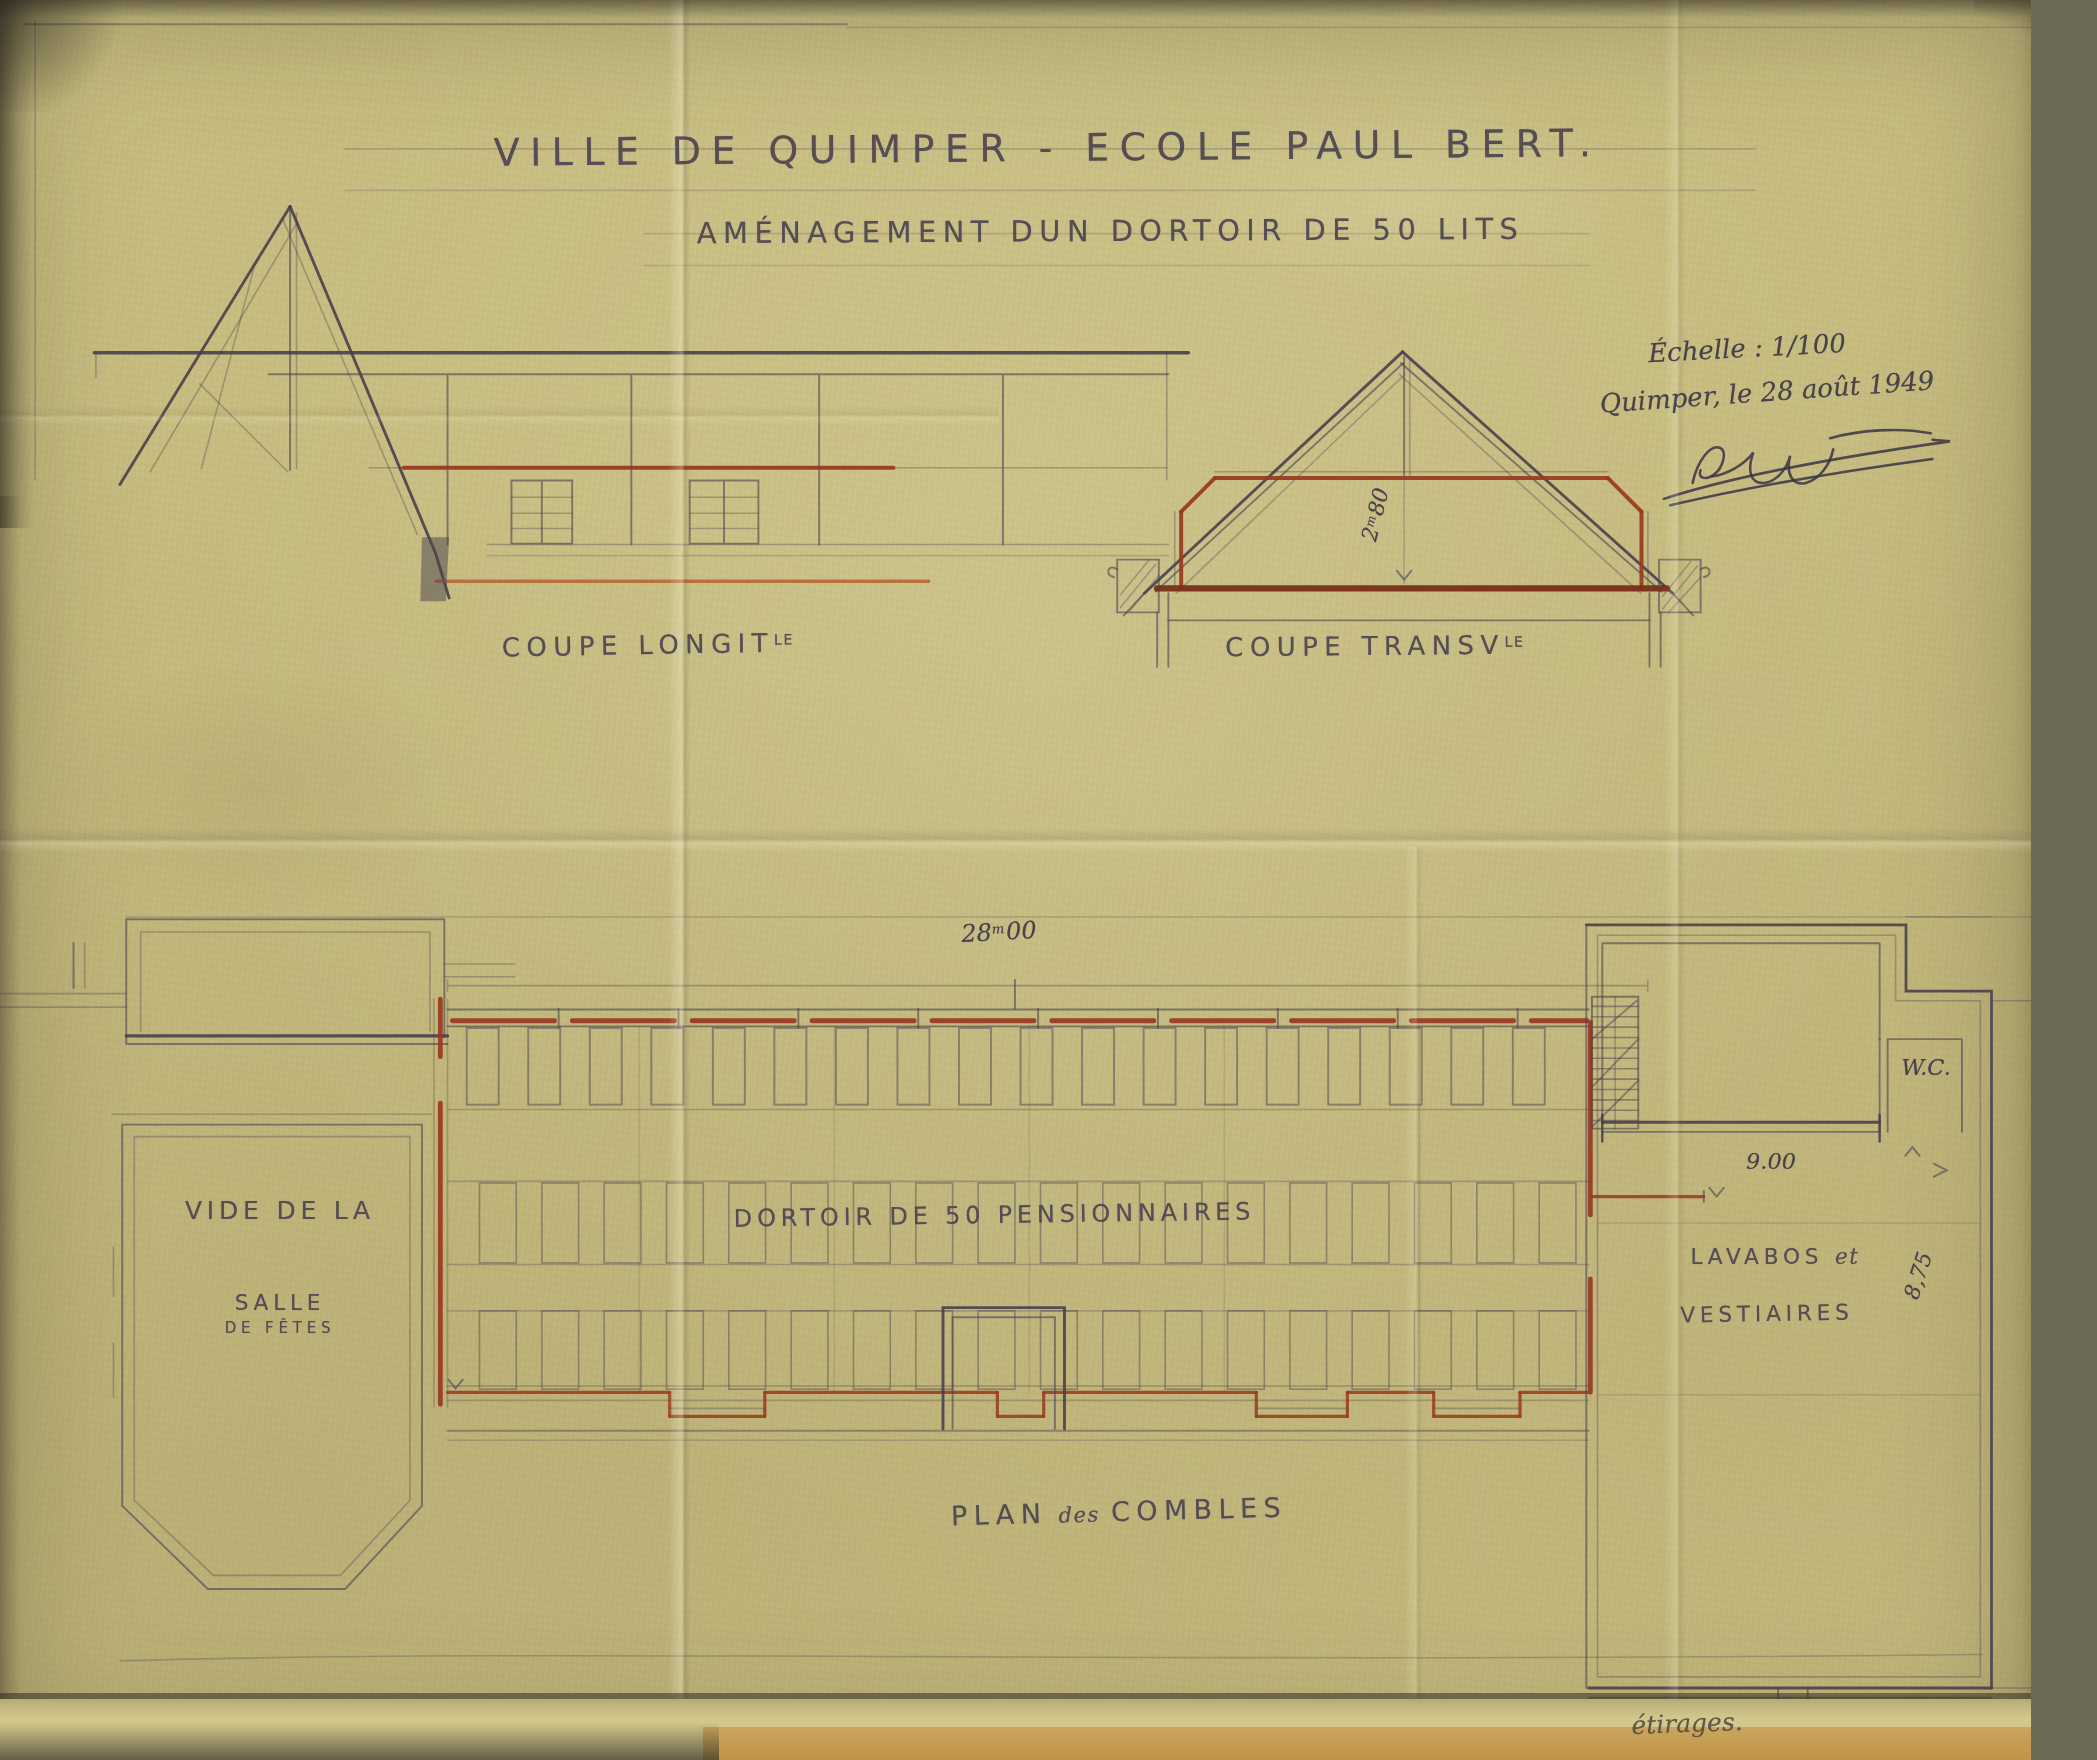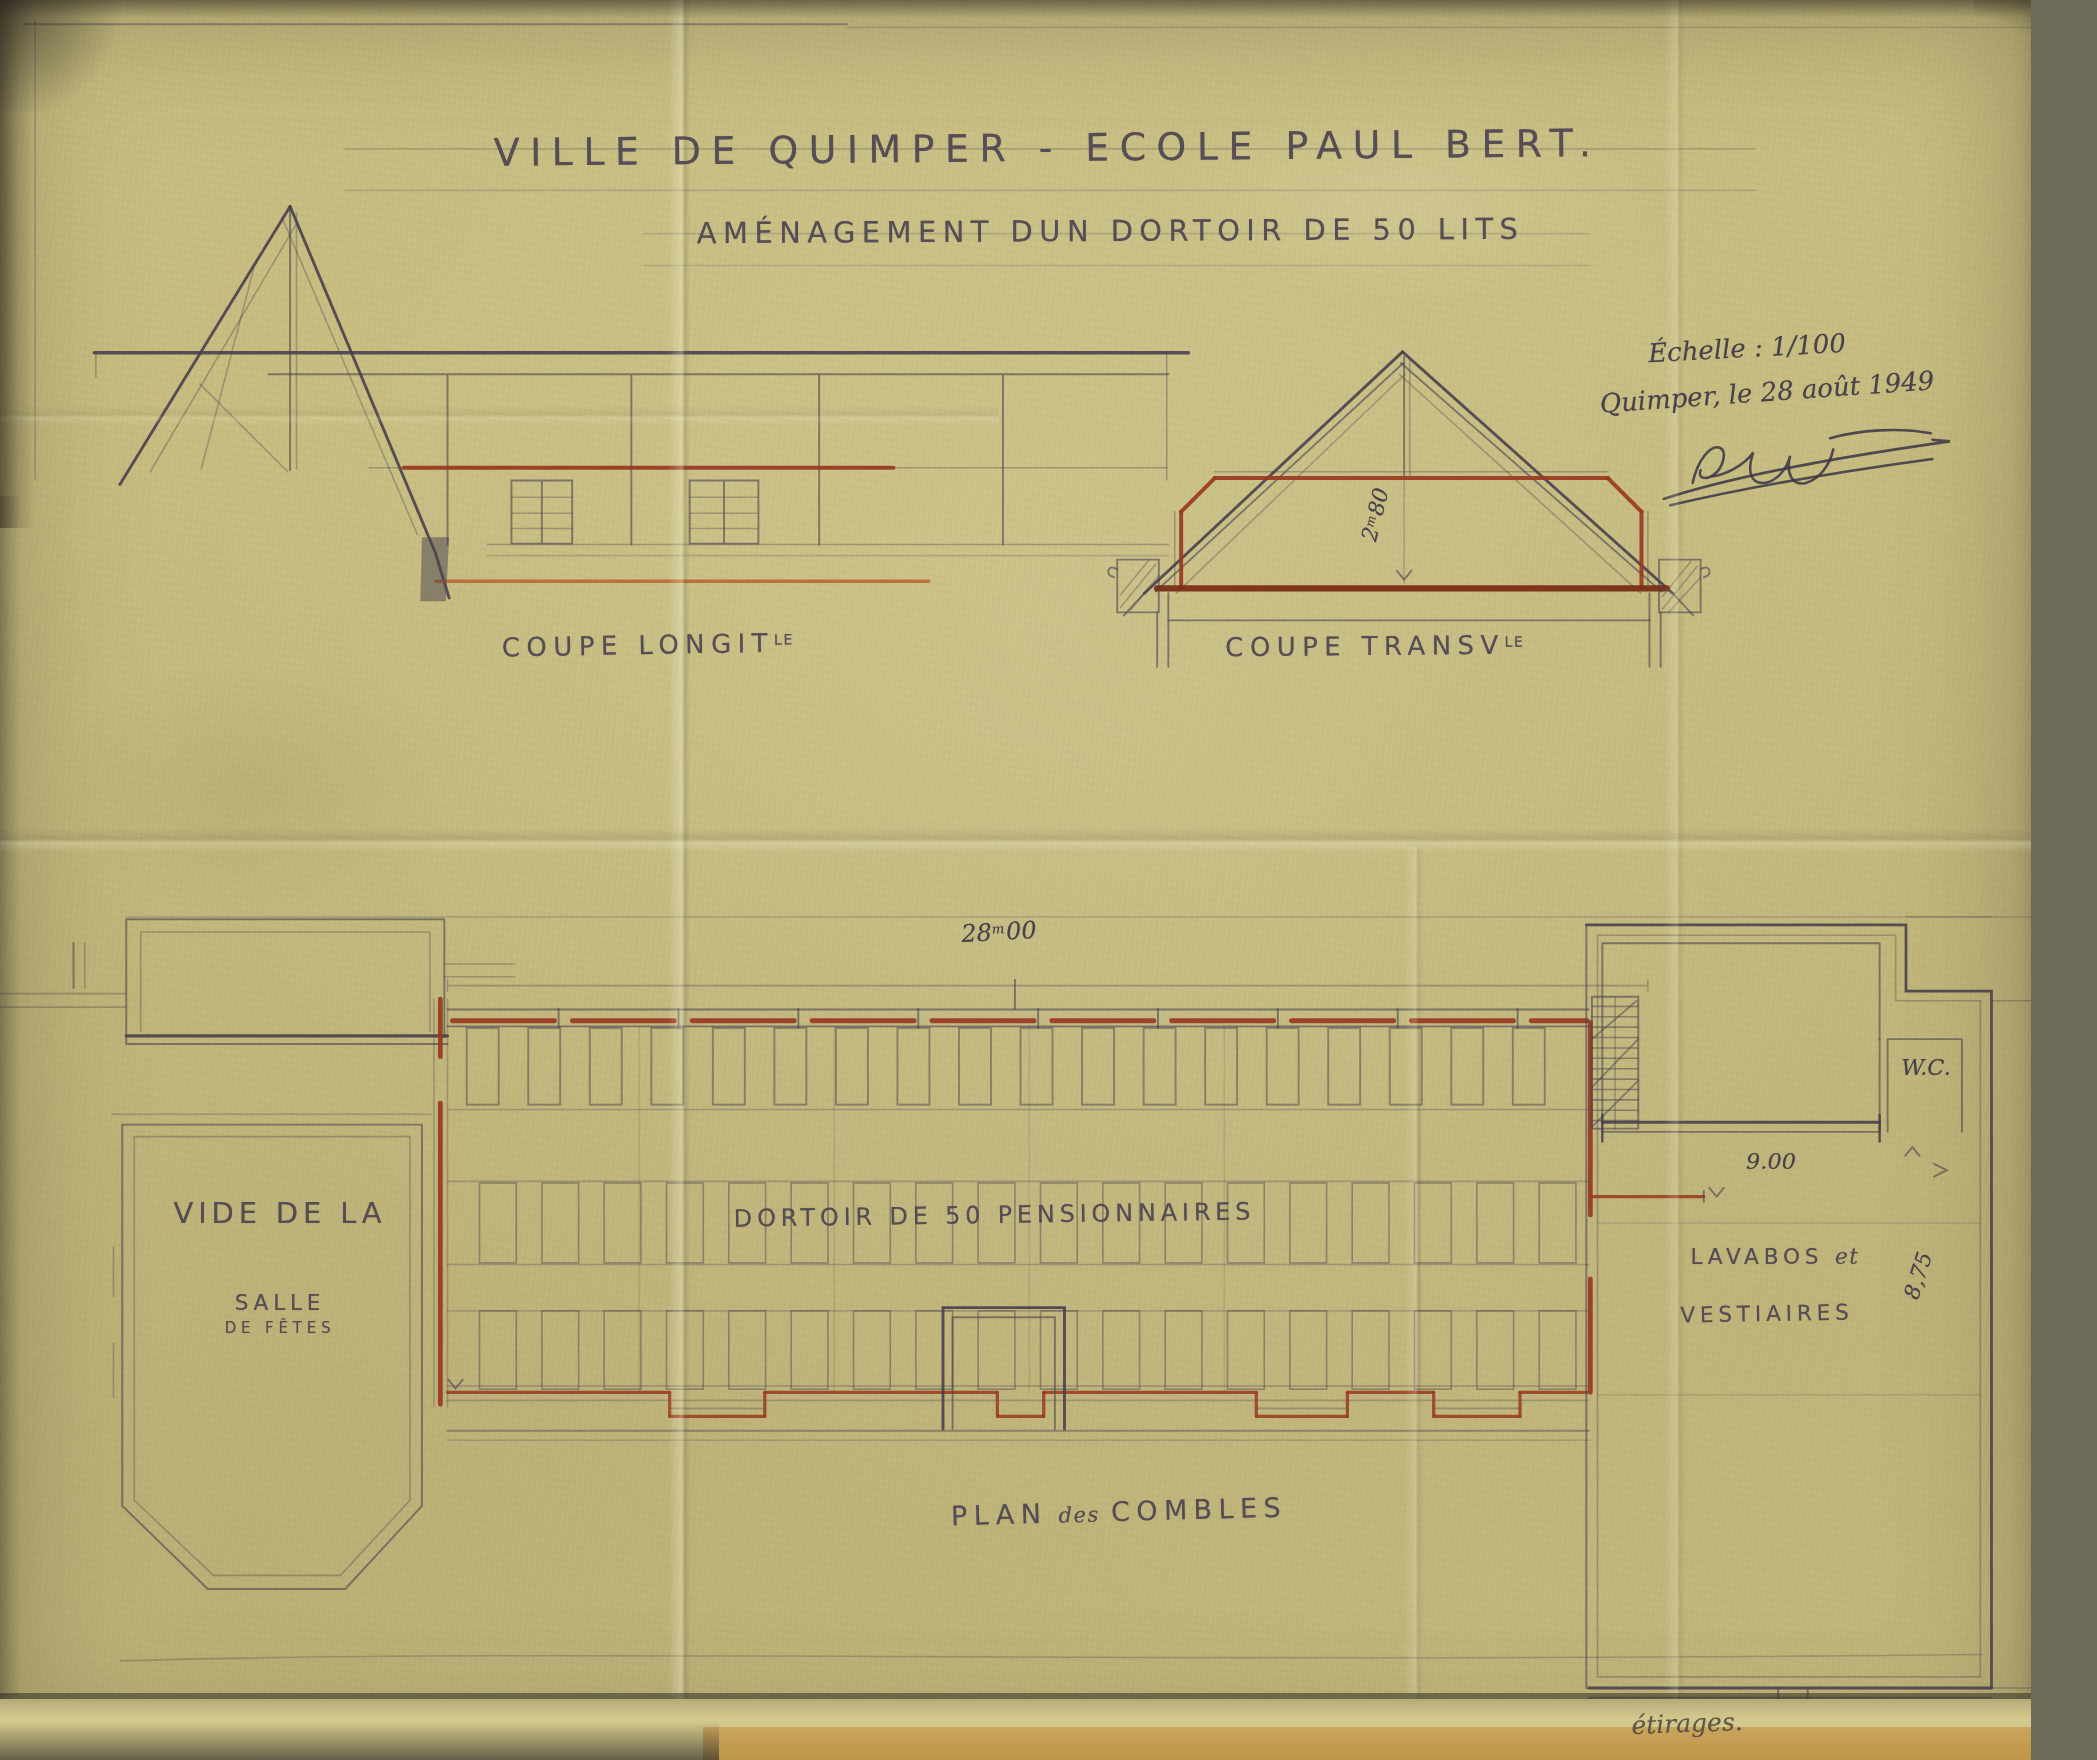--- a/index.html
+++ b/index.html
@@ -31,21 +31,21 @@
   .hand{font-family:"DejaVu Serif",serif;font-style:italic;}
   .sup{font-size:.55em;vertical-align:.5em;letter-spacing:1.6px;}
   .t-title{left:336px;top:126px;width:1423px;font-size:38px;letter-spacing:10.4px;transform:rotate(-0.5deg);}
   .t-sub{left:631px;top:214px;width:959px;font-size:29px;letter-spacing:6.4px;transform:rotate(-0.3deg);}
   .t-scale{left:1615px;top:333px;width:264px;font-size:26px;transform:rotate(-3deg);color:#3e3947;}
   .t-date{left:1543px;top:377px;width:448px;font-size:26px;transform:rotate(-4deg);color:#3e3947;}
   .t-clong{left:464px;top:630px;width:368px;font-size:26px;letter-spacing:6.4px;transform:rotate(-1deg);}
   .t-ctrans{left:1175px;top:631px;width:400px;font-size:26px;letter-spacing:6.4px;transform:rotate(-0.5deg);}
   .t-280{left:1331px;top:502px;width:88px;font-size:21.6px;transform:rotate(-76deg);color:#3e3947;}
   .t-2800{left:891px;top:918px;width:216px;font-size:24px;transform:rotate(-3deg);color:#3e3947;}
-  .t-vide1{left:156px;top:1196px;width:248px;font-size:29px;letter-spacing:4.8px;}
+  .t-vide1{left:156px;top:1196px;width:248px;font-size:25px;letter-spacing:4.8px;}
   .t-vide2{left:156px;top:1290px;width:248px;font-size:21.6px;letter-spacing:4.8px;}
   .t-vide3{left:144px;top:1319px;width:272px;font-size:15px;letter-spacing:4.8px;}
   .t-dort{left:671px;top:1201px;width:647px;font-size:24px;letter-spacing:4.8px;transform:rotate(-0.8deg);}
   .t-wc{left:1878px;top:1054px;width:96px;font-size:22.4px;color:#3e3947;}
   .t-900{left:1699px;top:1148px;width:144px;font-size:22.4px;color:#3e3947;}
   .t-lav1{left:1627px;top:1244px;width:296px;font-size:21.6px;letter-spacing:4.8px;}
   .t-lav2{left:1619px;top:1301px;width:296px;font-size:21.6px;letter-spacing:4.8px;transform:rotate(-1deg);}
   .t-875{left:1874px;top:1263px;width:88px;font-size:21.6px;transform:rotate(-72deg);color:#3e3947;}
   .t-plan{left:879px;top:1496px;width:480px;font-size:27px;letter-spacing:6.4px;transform:rotate(-1.5deg);}
   .t-plan .small{font-size:21px;letter-spacing:1.6px;margin:0 11.2px;}

